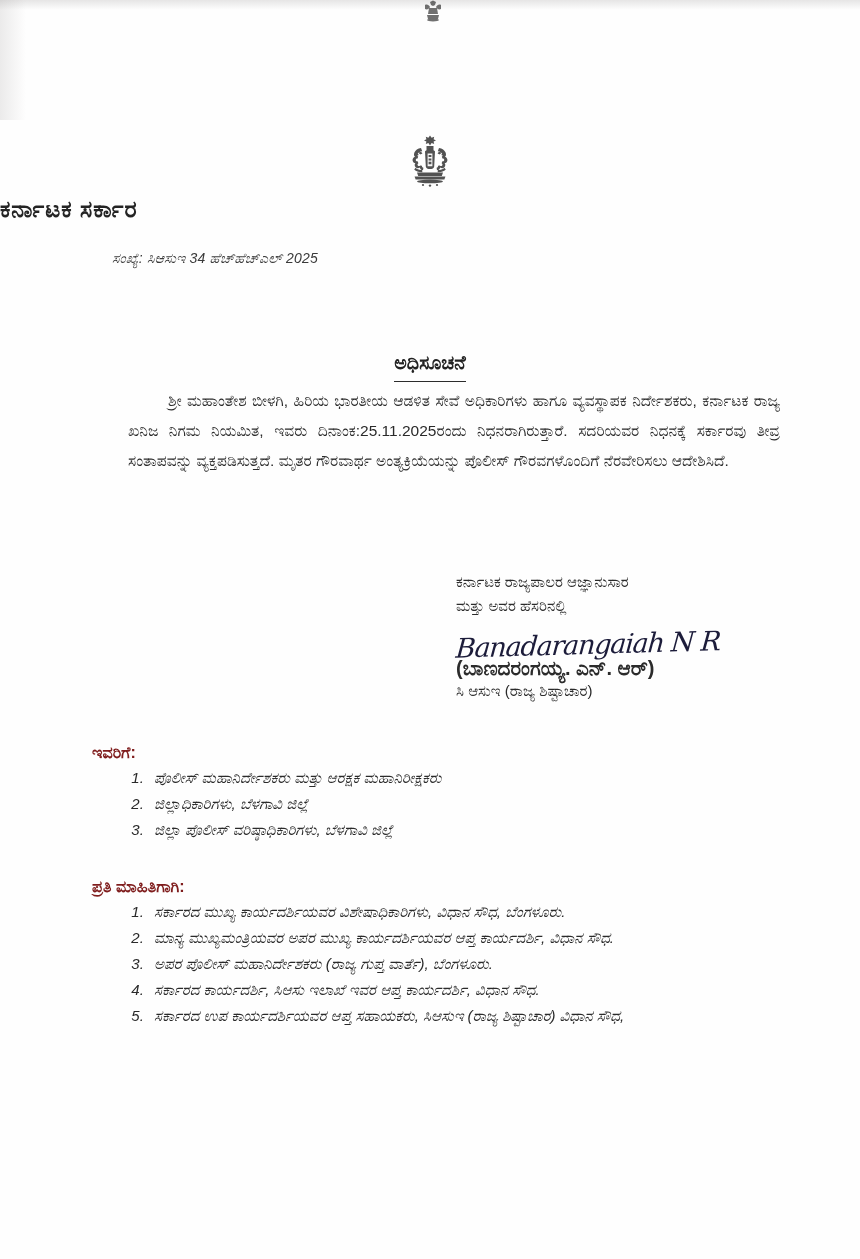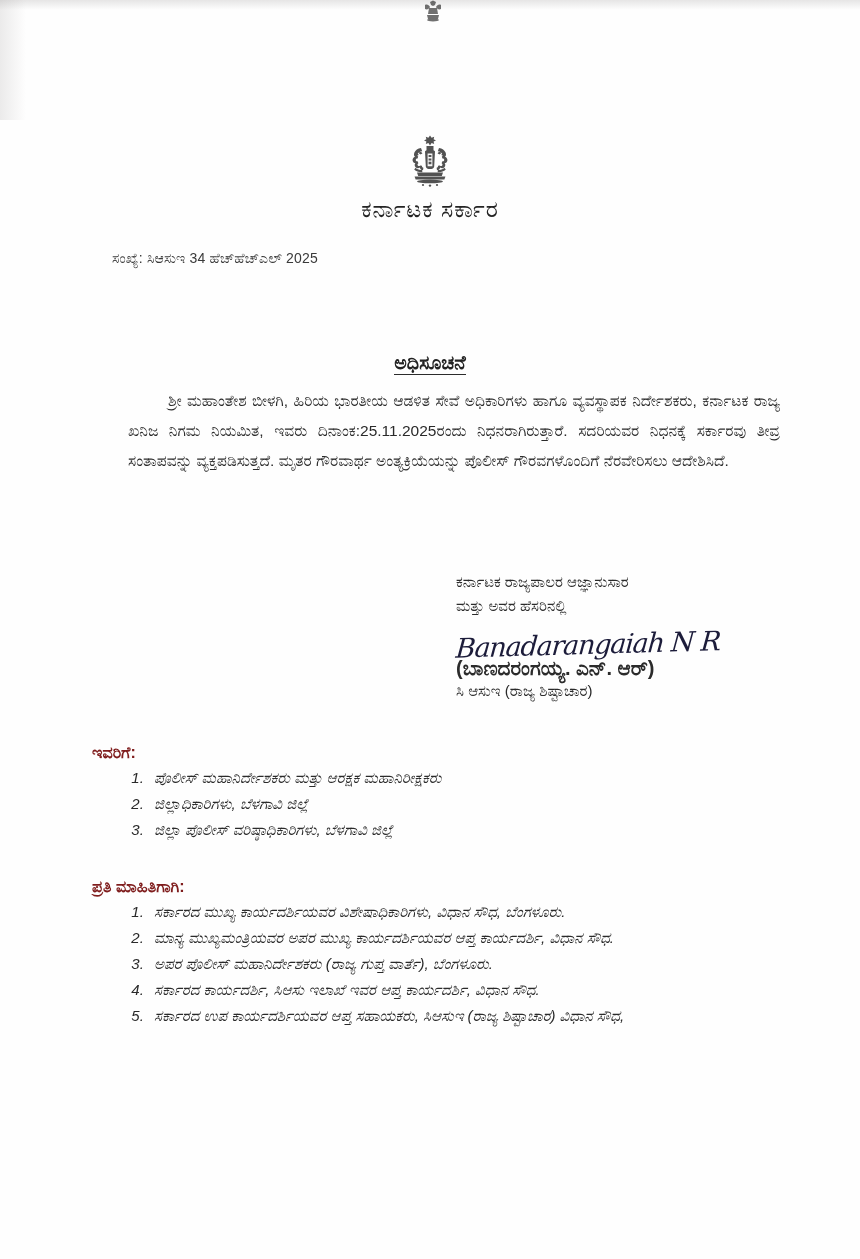--- a/index.html
+++ b/index.html
@@ -56,35 +56,35 @@
     height: 60px;
     opacity: 0.88;
   }
 
   
   .gov-title {
     position: absolute;
     top: 196px;
     left: 0;
     width: 860px;
-    text-align: center;
     font-size: 23px;
-    font-weight: normal;
+    font-weight: bold;
     letter-spacing: 1px;
     color: #242424;
   }
 
   
   .ref-no {
     position: absolute;
     top: 250px;
     left: 112px;
     font-size: 14px;
     color: #3a3a3a;
     letter-spacing: 0.2px;
+    font-style: italic;
   }
   .address {
     position: absolute;
     top: 250px;
     left: 538px;
     width: 300px;
     font-size: 14.5px;
     line-height: 21px;
     color: #2e2e2e;
   }
@@ -96,21 +96,21 @@
     top: 352px;
     left: 0;
     width: 860px;
     text-align: center;
     font-size: 19px;
     font-weight: bold;
     color: #232323;
   }
   .notif-title span {
     border-bottom: 1.6px solid #2c2c2c;
-    padding-bottom: 1px;
+    padding-bottom: 8px;
   }
 
   
   .body-para {
     position: absolute;
     top: 386px;
     left: 128px;
     width: 652px;
     font-size: 15.5px;
     line-height: 30px;

